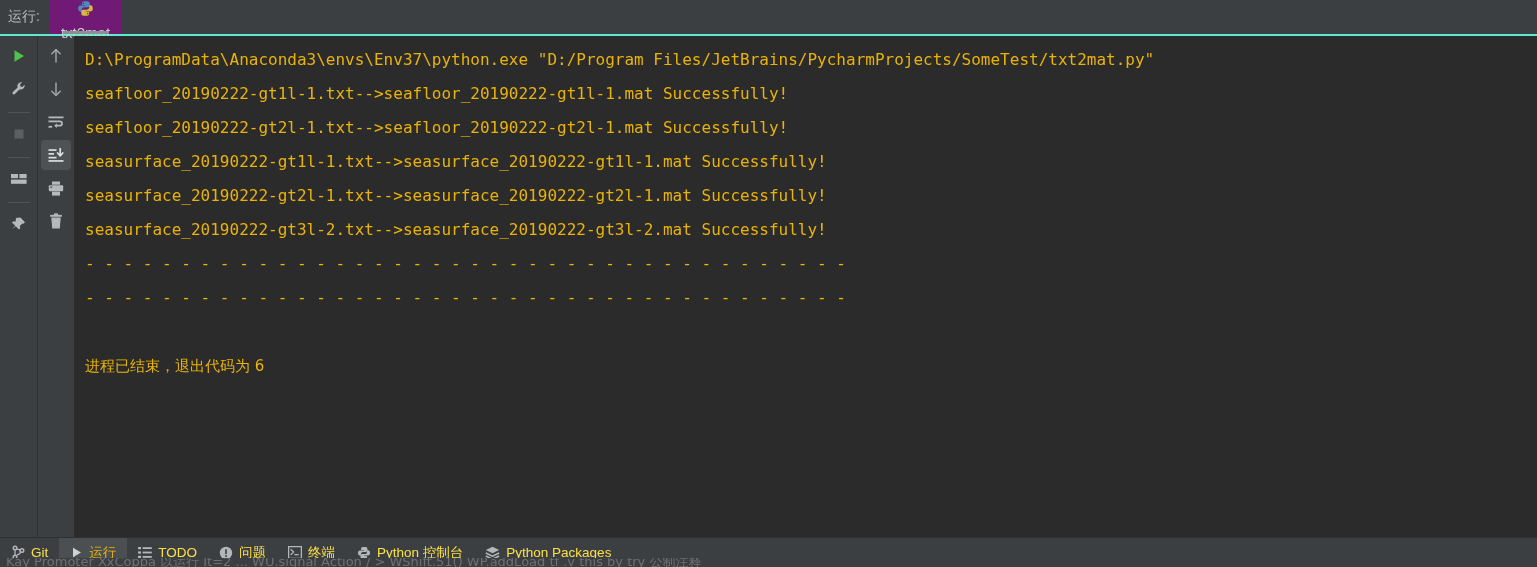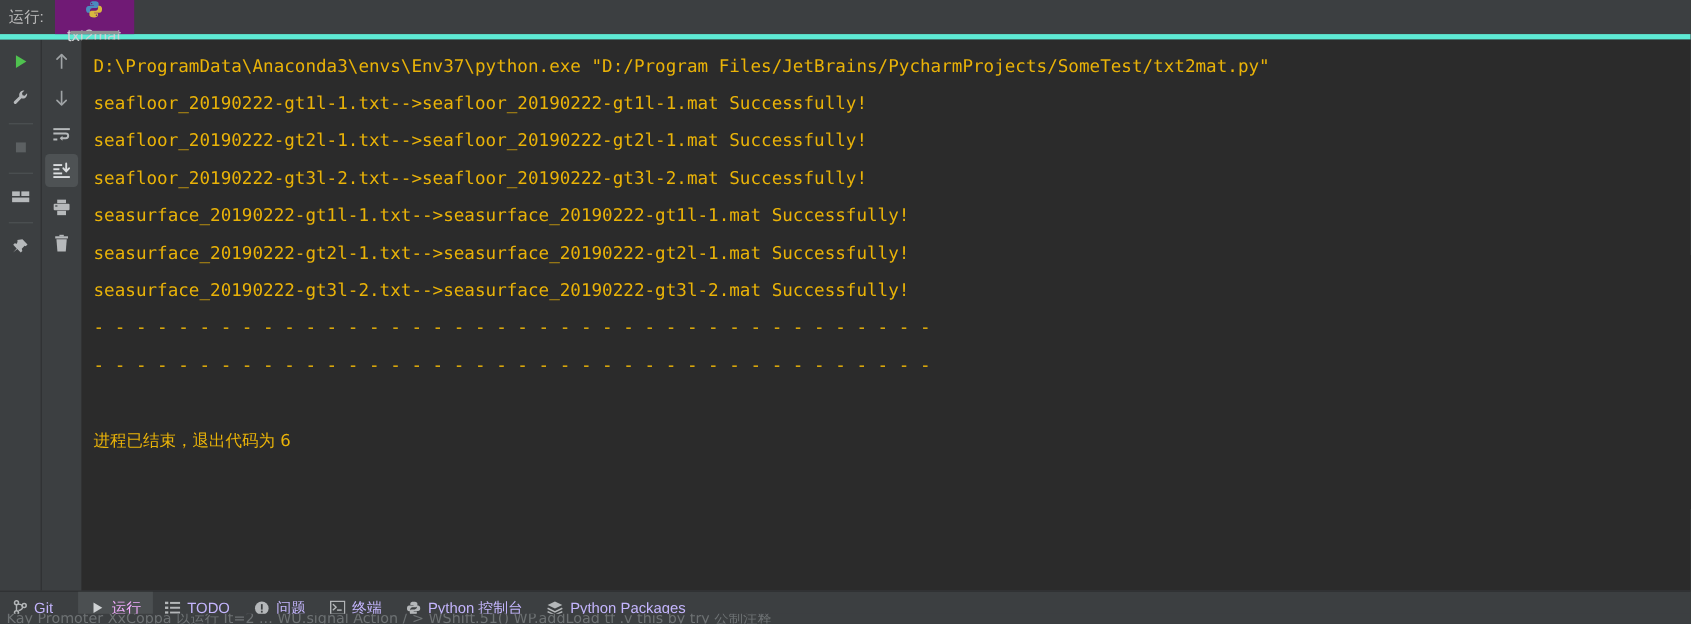--- a/index.html
+++ b/index.html
@@ -14,21 +14,21 @@
     width: 1537px; height: 567px;
     background: #3c3f41;
     display: flex; flex-direction: column;
   }
 
   
   .topbar {
     height: 36px; flex: 0 0 36px;
     background: #3c3f41;
     display: flex; align-items: stretch;
-    border-bottom: 5px solid #5eead4;
+    border-bottom: 2px solid #5eead4;
     position: relative;
   }
   .run-label {
     display: flex; align-items: center;
     padding: 0 10px 0 8px;
     font-size: 14px; color: #bbbbbb;
     white-space: nowrap;
   }
   .tab {
     position: relative;
@@ -103,24 +103,24 @@
   .bottombar {
     height: 30px; flex: 0 0 30px;
     background: #3c3f41;
     display: flex; align-items: stretch;
     border-top: 1px solid #2e3032;
     position: relative;
   }
   .bbtn {
     display: flex; align-items: center; gap: 6px;
     padding: 0 11px;
-    font-size: 13.5px; color: #c4b5fd;
-    white-space: nowrap;
-  }
-  .bbtn.active { background: #4b4f51; color: #f0abfc; margin-left: 12px; }
+    font-size: 13.5px; color: #fde047;
+    white-space: nowrap;
+  }
+  .bbtn.active { background: #4b4f51; color: #eab308; }
   .bbtn svg { display: block; flex: 0 0 auto; }
   .watermark {
     margin-left: auto;
     display: flex; align-items: center;
     padding-right: 16px;
     font-size: 15px; color: #c8cbcd;
     white-space: nowrap;
   }
   .cut-row {
     position: absolute; left: 0; right: 0; bottom: 0;
@@ -256,21 +256,20 @@
           </svg>
         </span>
       </div>
     </div>
 
     <div class="console">
       <div id="console-lines">
           <div class="cline">D:\ProgramData\Anaconda3\envs\Env37\python.exe "D:/Program Files/JetBrains/PycharmProjects/SomeTest/txt2mat.py"</div>
           <div class="cline">seafloor_20190222-gt1l-1.txt--&gt;seafloor_20190222-gt1l-1.mat Successfully!</div>
           <div class="cline">seafloor_20190222-gt2l-1.txt--&gt;seafloor_20190222-gt2l-1.mat Successfully!</div>
-          <div class="cline">seafloor_20190222-gt3l-2.txt--&gt;seafloor_20190222-gt3l-2.mat Successfully!</div>
           <div class="cline">seasurface_20190222-gt1l-1.txt--&gt;seasurface_20190222-gt1l-1.mat Successfully!</div>
           <div class="cline">seasurface_20190222-gt2l-1.txt--&gt;seasurface_20190222-gt2l-1.mat Successfully!</div>
           <div class="cline">seasurface_20190222-gt3l-2.txt--&gt;seasurface_20190222-gt3l-2.mat Successfully!</div>
           <div class="cline">- - - - - - - - - - - - - - - - - - - - - - - - - - - - - - - - - - - - - - - -</div>
           <div class="cline">- - - - - - - - - - - - - - - - - - - - - - - - - - - - - - - - - - - - - - - -</div>
           <div class="cline blank">&nbsp;</div>
           <div class="cline cjk">进程已结束，退出代码为 6</div>
         </div>
       <div class="scrollbar-track"></div>
     </div>

